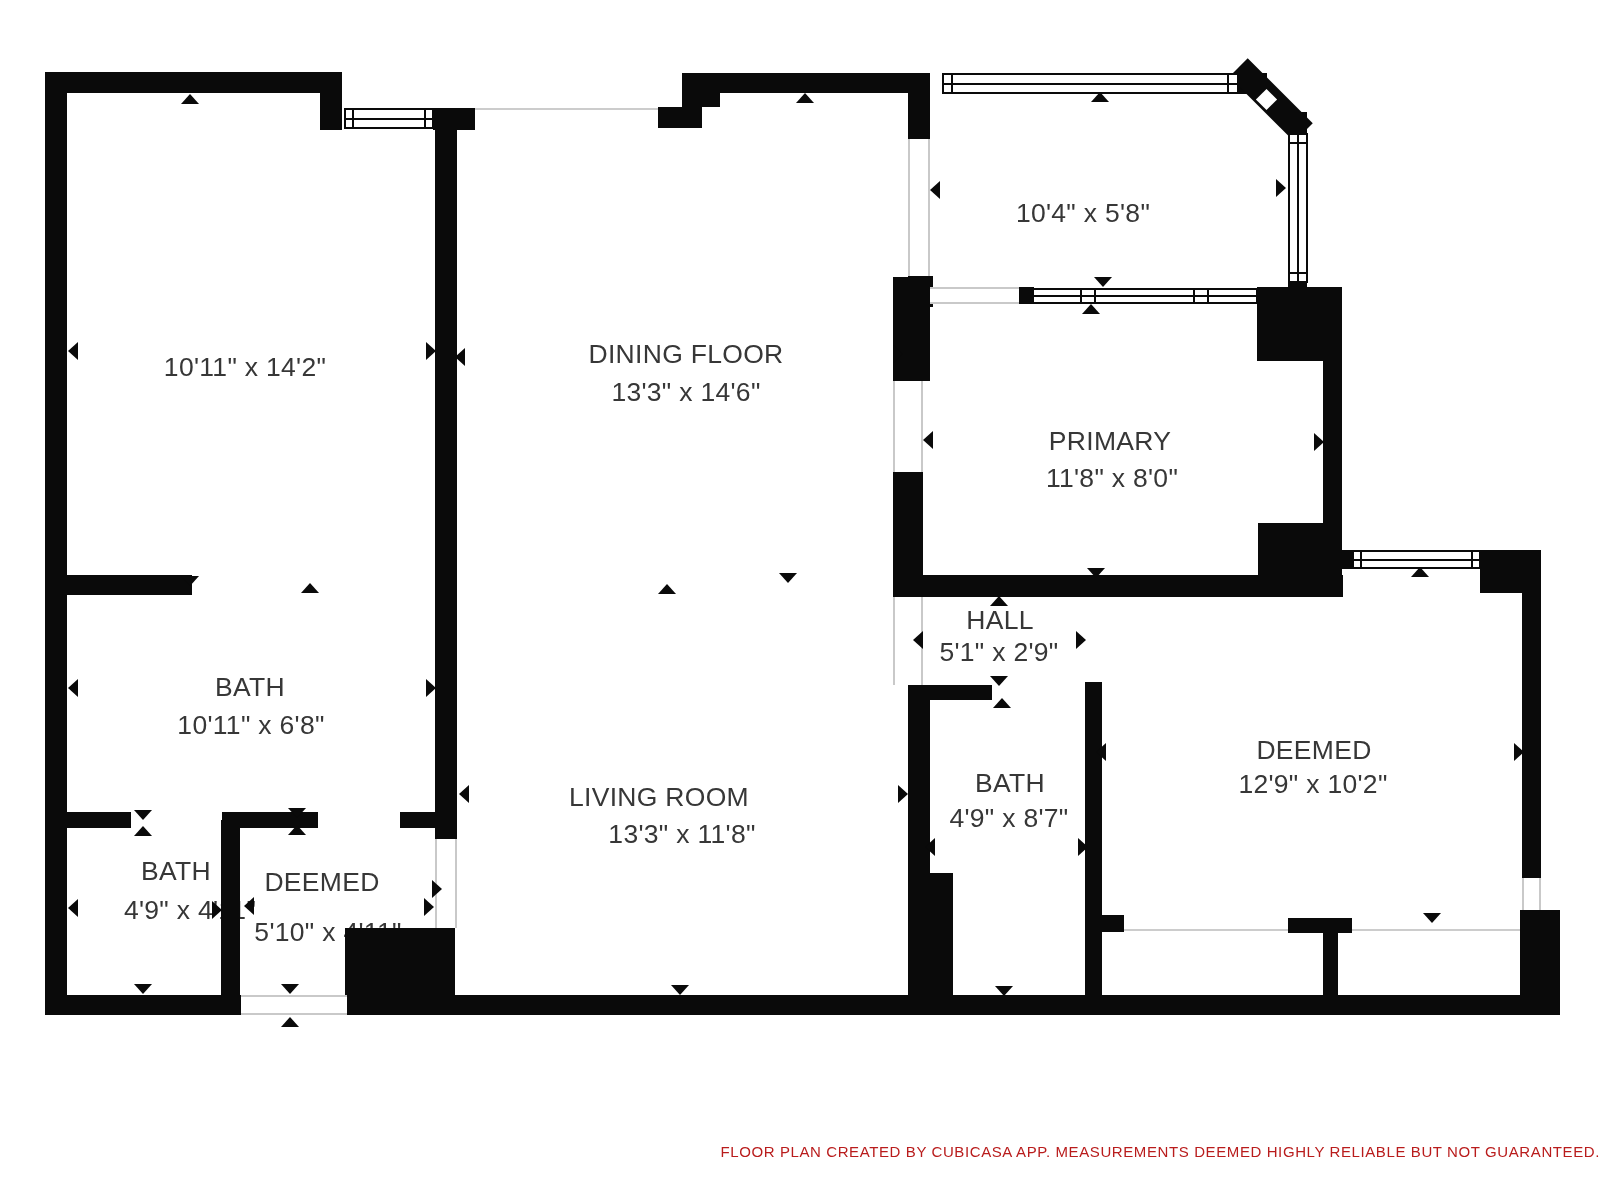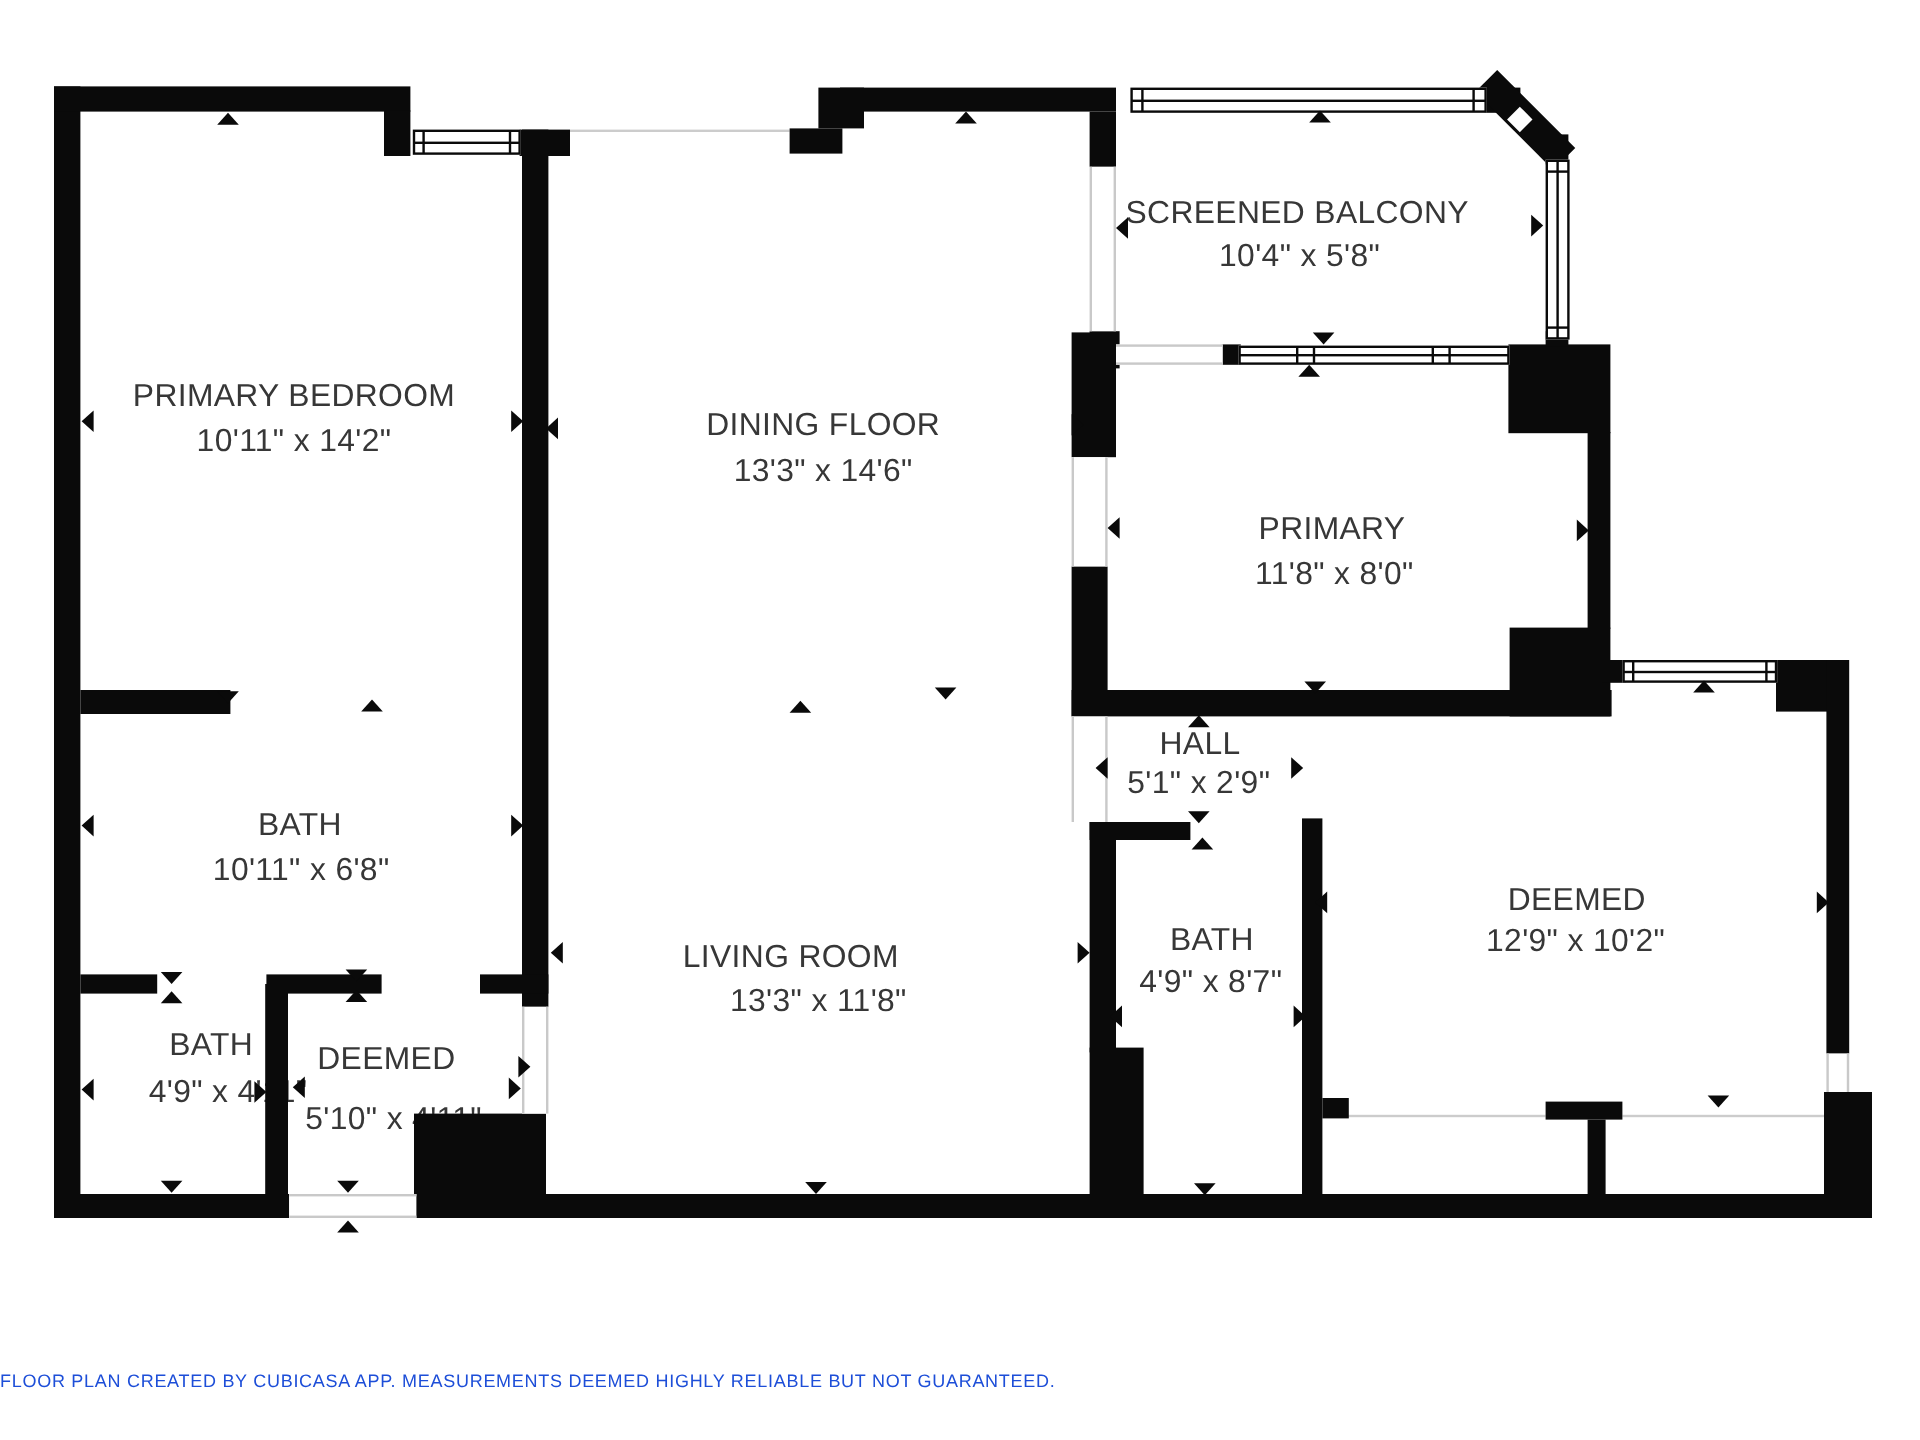--- a/index.html
+++ b/index.html
@@ -19,37 +19,35 @@
   .a-up{border-left:9px solid transparent;border-right:9px solid transparent;
         border-bottom:10px solid #0a0a0a;margin:-5px 0 0 -9px;}
   .a-down{border-left:9px solid transparent;border-right:9px solid transparent;
         border-top:10px solid #0a0a0a;margin:-5px 0 0 -9px;}
   .a-left{border-top:9px solid transparent;border-bottom:9px solid transparent;
         border-right:10px solid #0a0a0a;margin:-9px 0 0 -5px;}
   .a-right{border-top:9px solid transparent;border-bottom:9px solid transparent;
         border-left:10px solid #0a0a0a;margin:-9px 0 0 -5px;}
   .diag{position:absolute;background:#0a0a0a;z-index:3;}
   .diamond{position:absolute;background:#fff;z-index:4;}
-  #footer{position:absolute;left:0;right:0;top:1143px;text-align:left;font-size:15px;
-        color:#1d4ed8;letter-spacing:.6px;z-index:2;}
+  #footer{position:absolute;left:0;right:0;top:1143px;text-align:right;font-size:15px;
+        color:#b91c1c;letter-spacing:.6px;z-index:2;}
 </style>
 </head>
 <body>
 
 <div id="plan">
 
   <div class="tl" style="left:475px;top:108px;width:183px;height:2px;"></div>
   <div class="tl" style="left:1122px;top:929px;width:166px;height:2px;"></div>
   <div class="tl" style="left:1352px;top:929px;width:168px;height:2px;"></div>
 
-  <div class="rname" style="left:245px;top:330px;">PRIMARY BEDROOM</div>
   <div class="rdims" style="left:245px;top:367px;">10'11" x 14'2"</div>
   <div class="rname" style="left:686px;top:354px;">DINING FLOOR</div>
   <div class="rdims" style="left:686px;top:392px;">13'3" x 14'6"</div>
-  <div class="rname" style="left:1081px;top:177px;">SCREENED BALCONY</div>
   <div class="rdims" style="left:1083px;top:213px;">10'4" x 5'8"</div>
   <div class="rname" style="left:1110px;top:441px;">PRIMARY</div>
   <div class="rdims" style="left:1112px;top:478px;">11'8" x 8'0"</div>
   <div class="rname" style="left:1000px;top:620px;">HALL</div>
   <div class="rdims" style="left:999px;top:652px;">5'1" x 2'9"</div>
   <div class="rname" style="left:250px;top:687px;">BATH</div>
   <div class="rdims" style="left:251px;top:725px;">10'11" x 6'8"</div>
   <div class="rname" style="left:659px;top:797px;">LIVING ROOM</div>
   <div class="rdims" style="left:682px;top:834px;">13'3" x 11'8"</div>
   <div class="rname" style="left:1010px;top:783px;">BATH</div>

